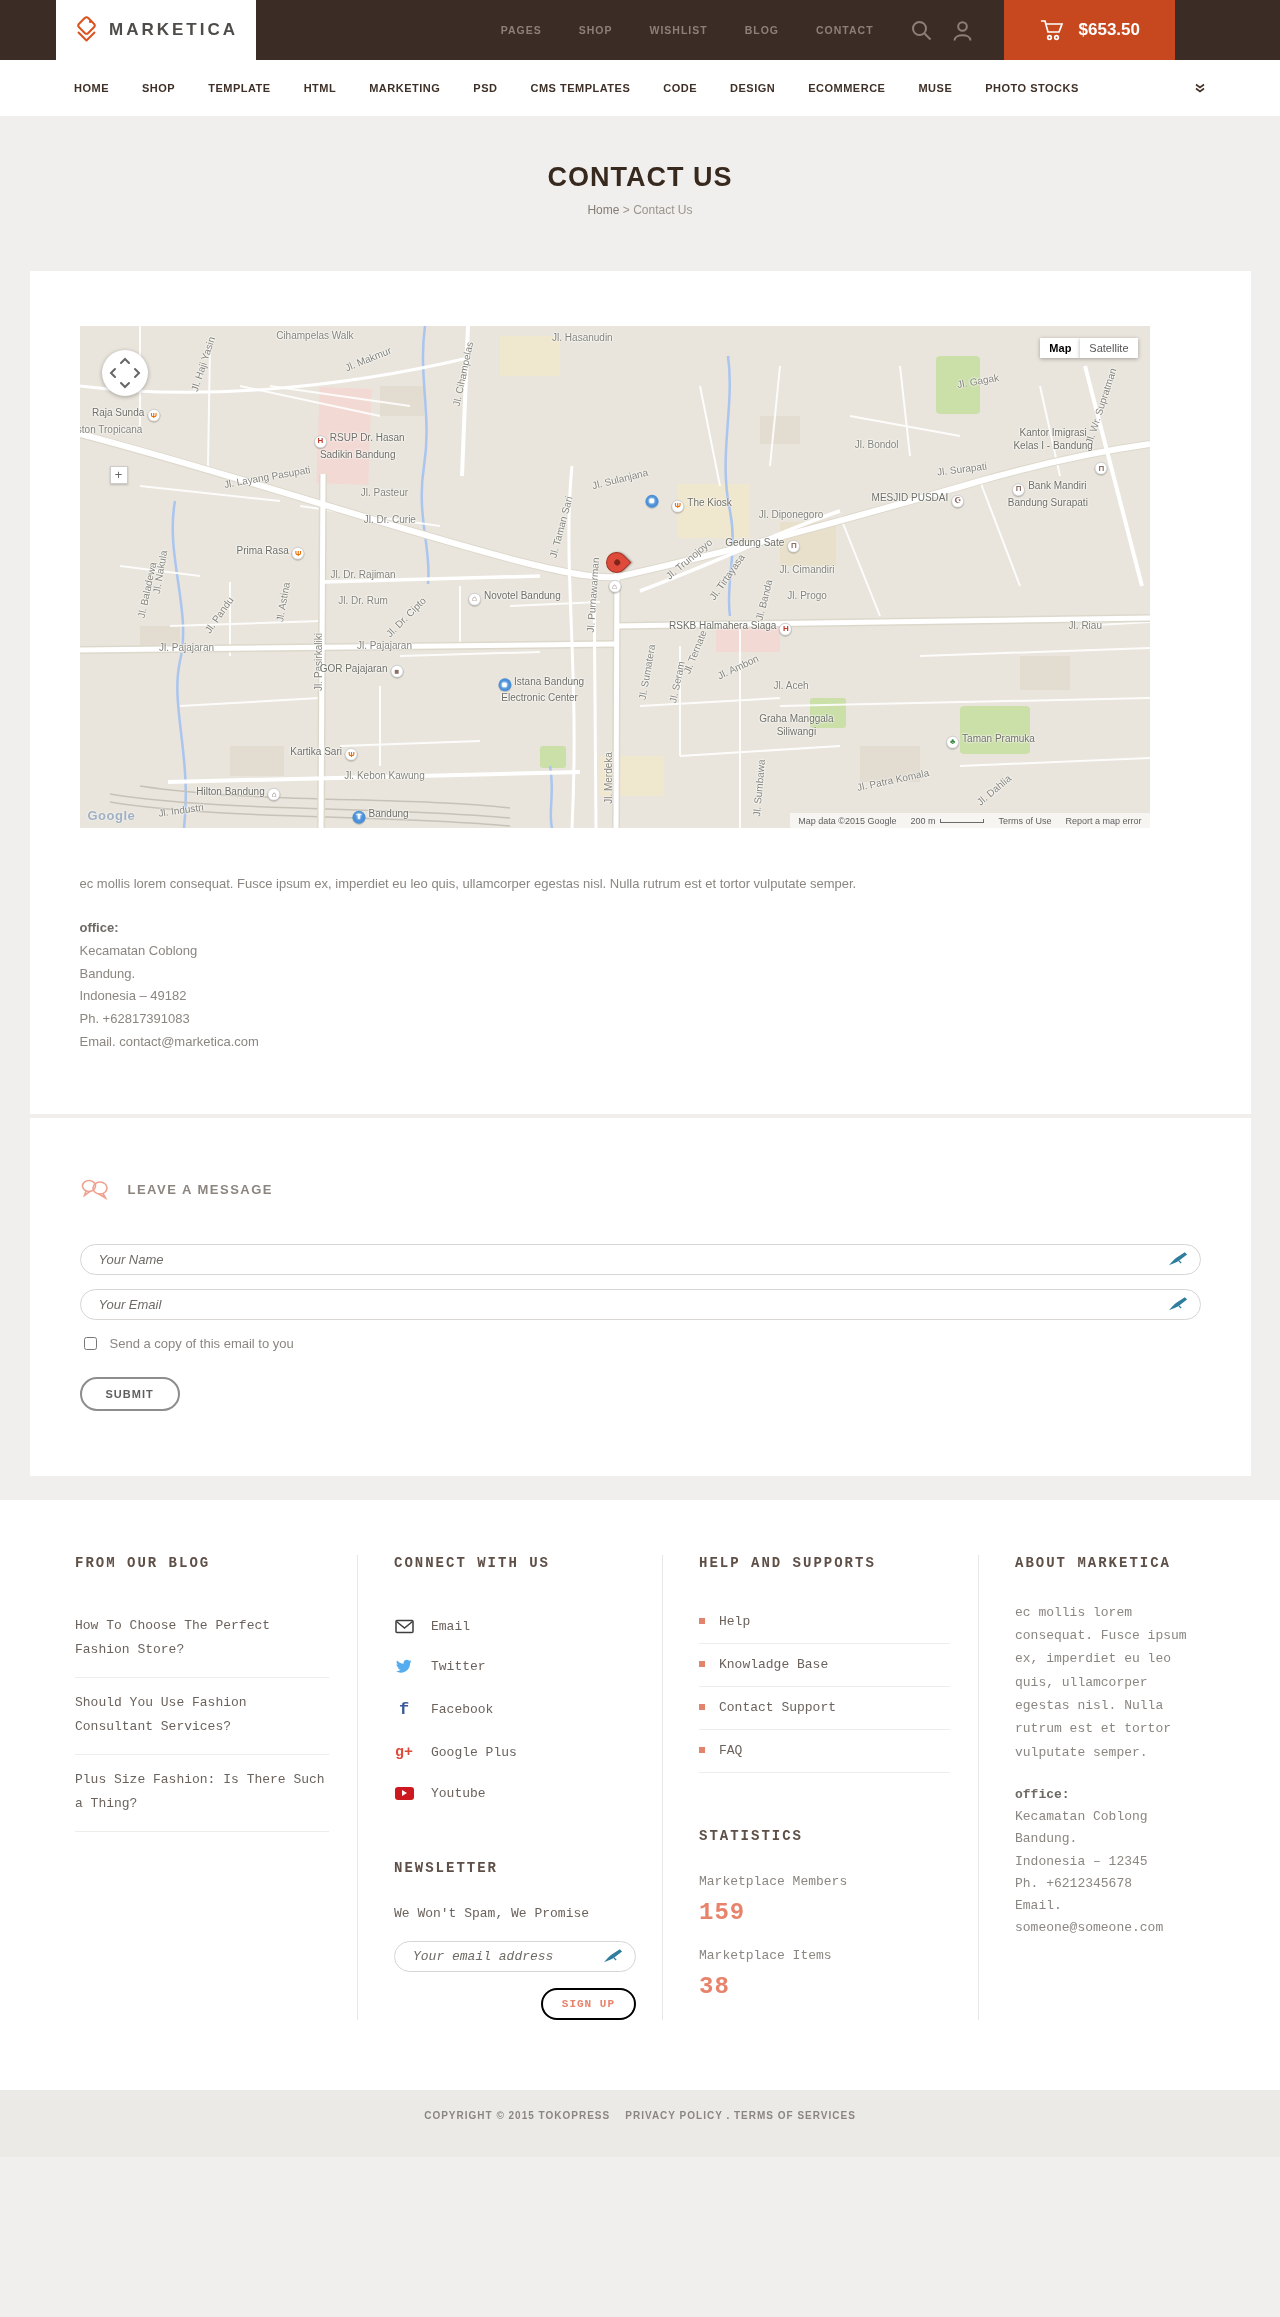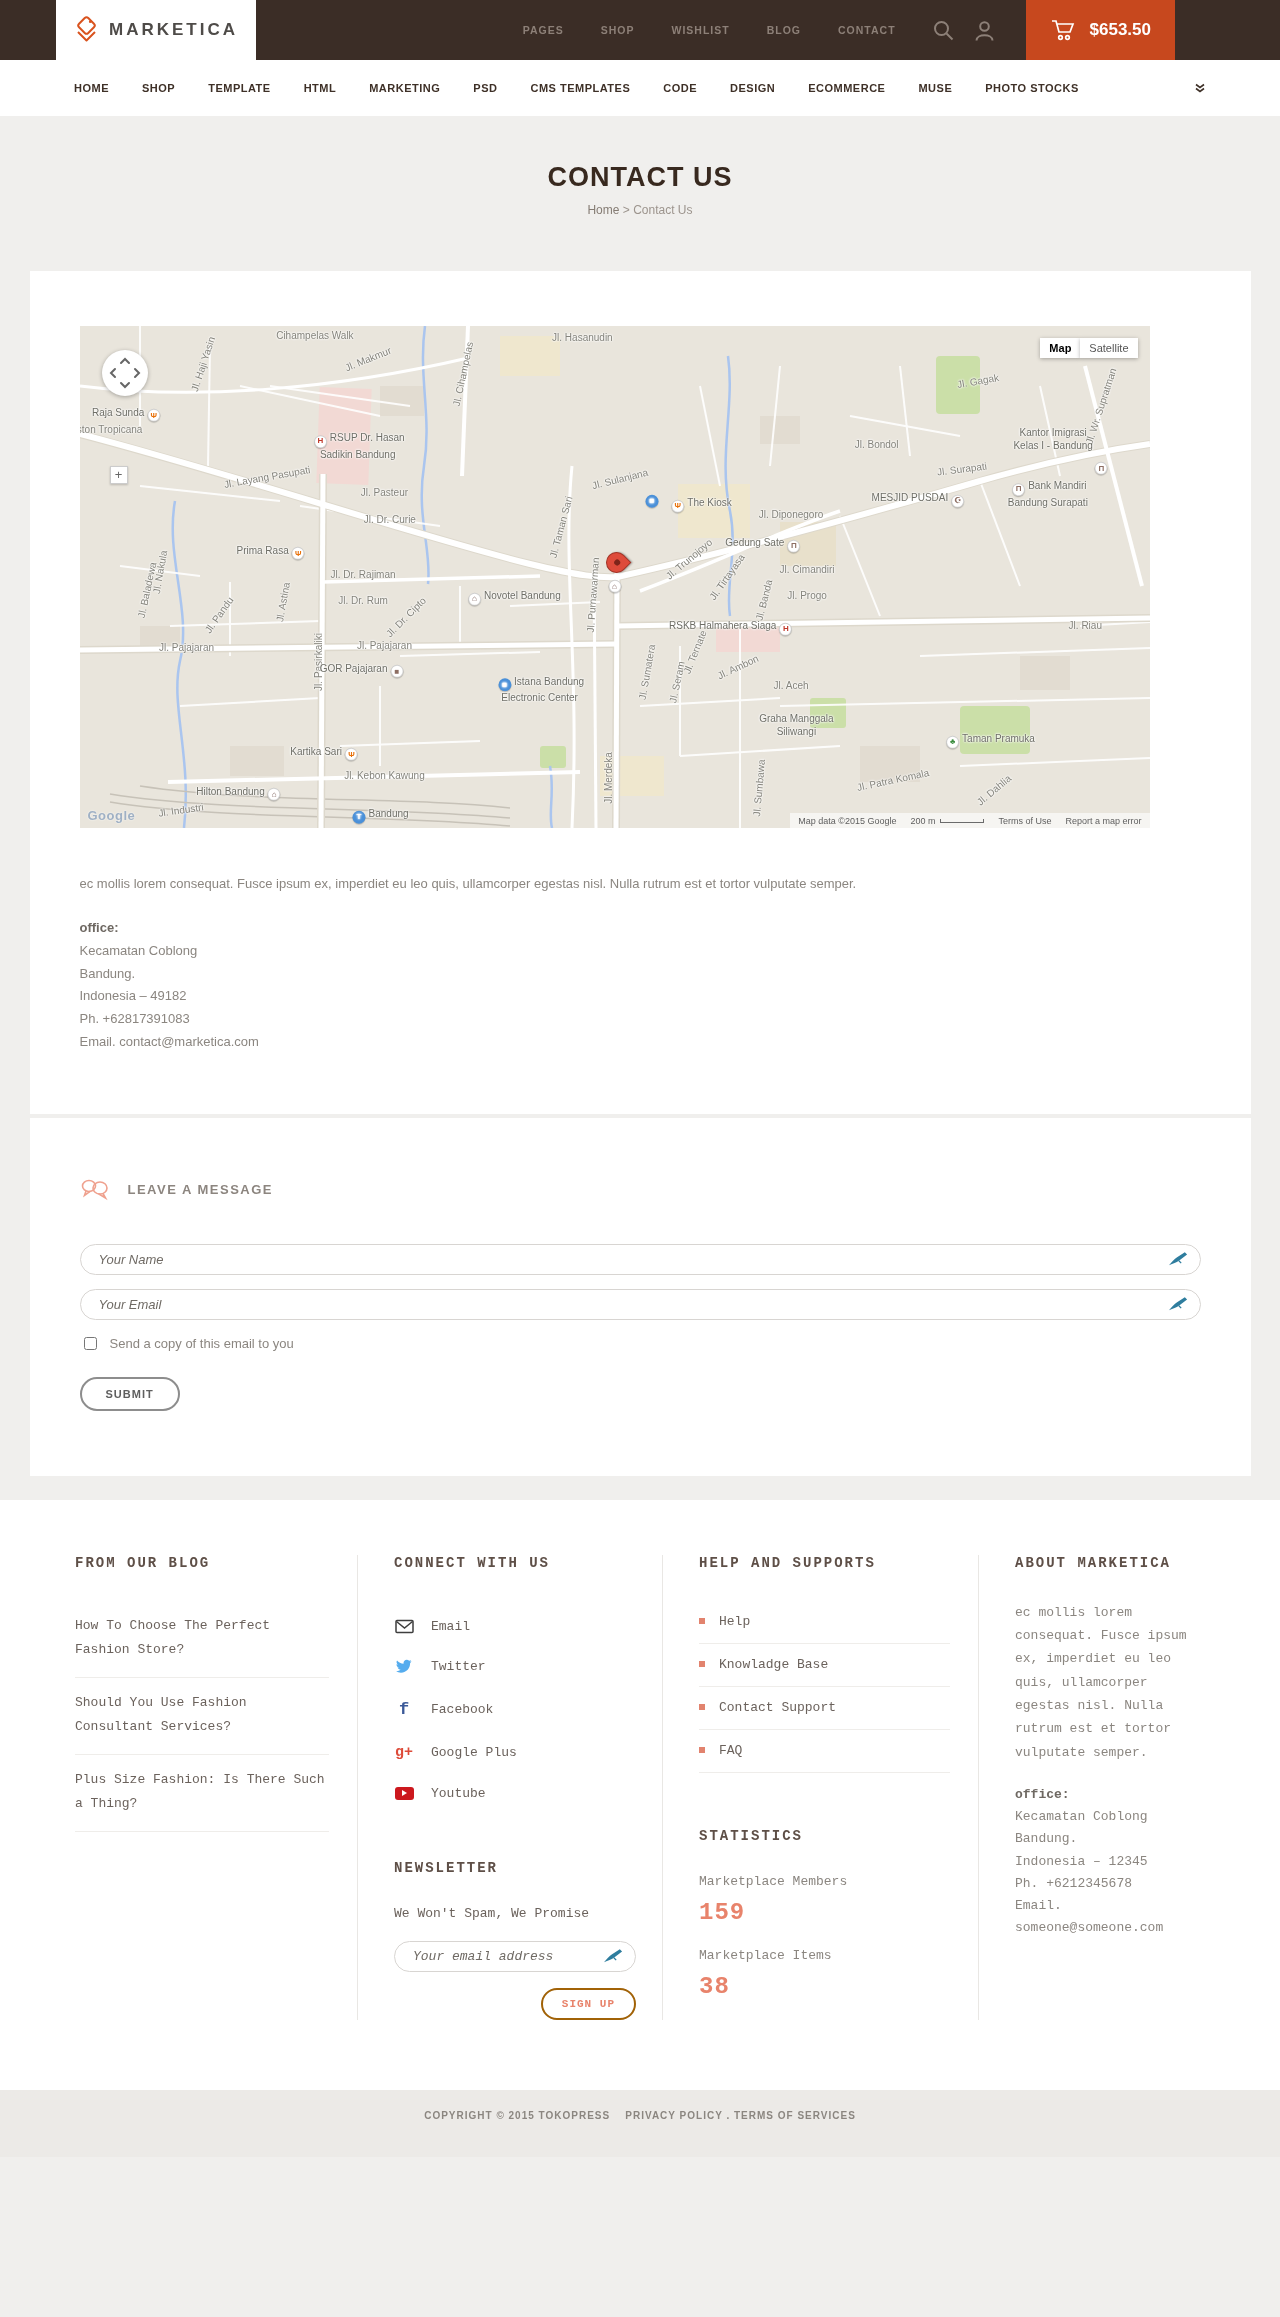--- a/index.html
+++ b/index.html
@@ -7,21 +7,21 @@
 
   
   .topbar { background:#3B2D26; height:60px; }
   .topbar-inner { display:flex; align-items:center; height:60px; margin:0 105px 0 56px;border-radius:12px; }
   .logo-box { background:#fff; height:60px; width:200px; display:flex; align-items:center; justify-content:center; gap:10px; cursor:pointer; }
   .logo-text { font-size:17px; font-weight:bold; letter-spacing:3px; color:#4E4B48; }
   .top-nav { margin-left:auto; display:flex; gap:37px; margin-right:36px; }
   .nav-item { color:#8D8078; font-size:10.5px; font-weight:bold; letter-spacing:1px; cursor:pointer; }
   .top-icons { display:flex; gap:18px; align-items:center; margin-right:8px; }
   .icon-btn { cursor:pointer; display:flex; }
-  .cart { background:#C7481E; height:60px; display:flex; align-items:center; gap:14px; padding:0 24px; margin-left:22px; color:#fff; font-size:17px; font-weight:bold; cursor:pointer; }
+  .cart { background:#C7481E; height:60px; display:flex; align-items:center; gap:14px; padding:0 35px; margin-left:22px; color:#fff; font-size:17px; font-weight:bold; cursor:pointer; }
 
   
   .cat-nav { background:#fff; }
   .cat-inner { display:flex; align-items:center; height:56px; margin:0 74px; gap:33px; }
   .cat-item { color:#3E3027; font-size:11px; font-weight:bold; letter-spacing:.5px; cursor:pointer; white-space:nowrap; }
   .cat-caret { margin-left:auto; cursor:pointer; display:flex; }
 
   
   .page-head { text-align:center; padding:46px 0 42px; }
   .page-title { font-size:27px; font-weight:bold; letter-spacing:1px; color:#38291F; margin:0; }
@@ -95,21 +95,21 @@
   .social-list { list-style:none; margin:0; padding:6px 0 0; }
   .social-item { display:flex; align-items:center; gap:17px; padding:12px 0 13px; font-size:13px; color:#6B625C; cursor:pointer; }
   .sicon { width:20px; display:flex; justify-content:center; align-items:center; }
   .fb { color:#3B5998; font-weight:bold; font-size:17px; }
   .gp { color:#DD4B39; font-weight:bold; font-size:15px; }
   .yt { width:19px; height:13px; background:#CC181E; border-radius:3px; display:flex; align-items:center; justify-content:center; }
   .yt i { width:0; height:0; border-left:5px solid #fff; border-top:3.5px solid transparent; border-bottom:3.5px solid transparent; }
   .news-head { margin-top:46px; }
   .news-tag { font-size:13px; color:#6B625C; margin:0 0 20px; }
   .news-field { position:relative; width:242px; }
-  .signup-btn { display:block; margin:16px 0 0 auto; margin-right:0; border:2px solid #a16207; color:#E8836B; border-radius:16px;
+  .signup-btn { display:block; margin:16px 0 0 auto; margin-right:0; border:2px solid #000000; color:#E8836B; border-radius:16px;
                 background:#fff; padding:8px 19px; font-size:11px; font-weight:bold; letter-spacing:1px; cursor:pointer; font-family:inherit; }
   .signup-wrap { width:242px; }
   .help-list { list-style:none; margin:6px 0 0; padding:0; }
   .help-item { display:flex; align-items:center; gap:14px; padding:13px 0 14px; border-bottom:1px solid #EFEDEA;
                font-size:13px; color:#6B625C; cursor:pointer; }
   .bullet { width:6px; height:6px; background:#E2836E; flex:none; }
   .stats-head { margin-top:55px; }
   .stat-label { font-size:13px; color:#8B8680; margin-top:22px; }
   .stat-value { font-size:24px; font-weight:bold; color:#E8836B; margin-top:10px; letter-spacing:1px; }
   .about-text { font-size:13px; line-height:1.8; color:#8B8680; margin:0 0 20px; }

